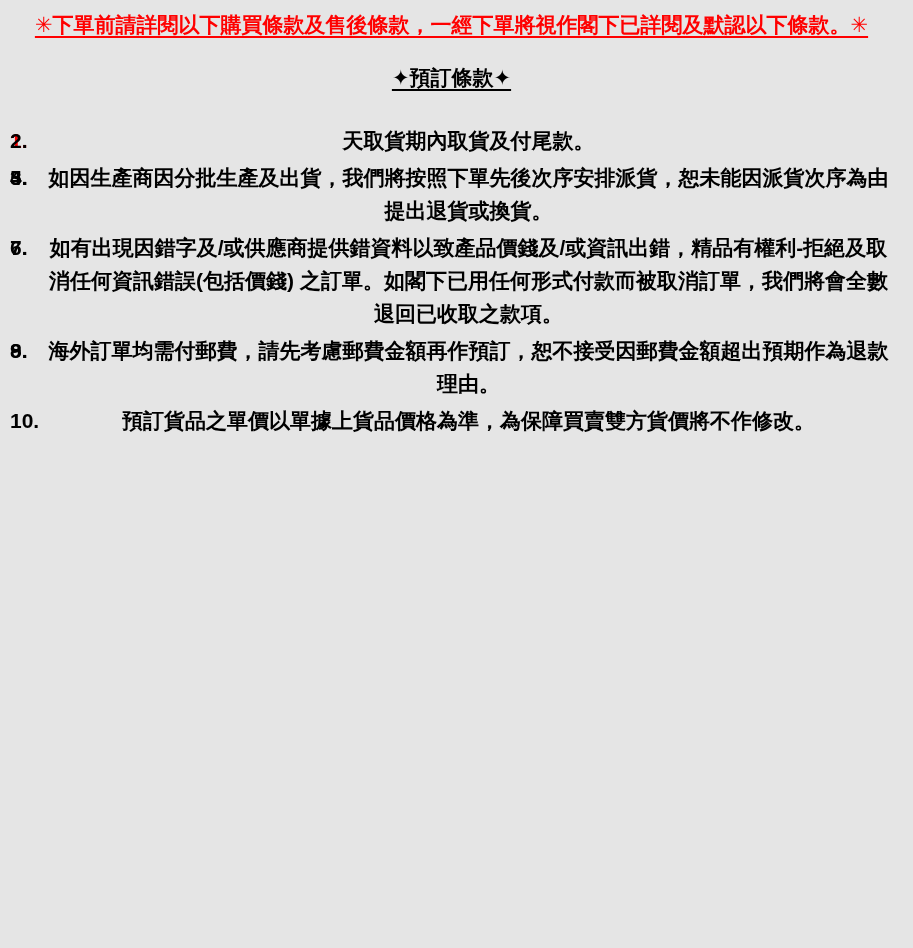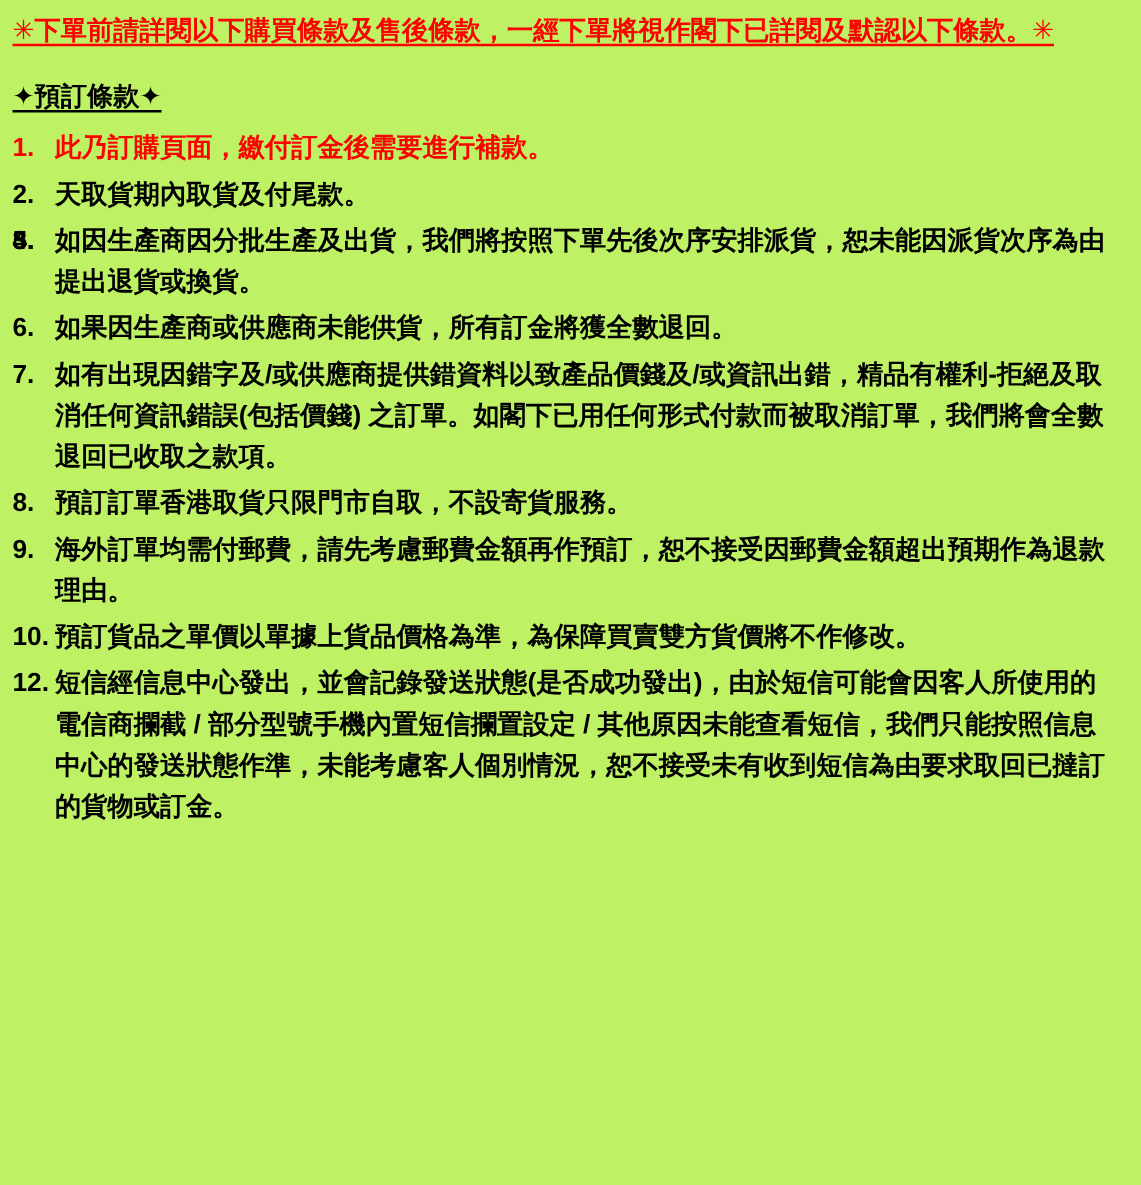--- a/index.html
+++ b/index.html
@@ -5,39 +5,40 @@
   html, body {
     margin: 0;
     padding: 0;
     background: #ffffff;
   }
   .page {
     width: 913px;
     height: 948px;
     box-sizing: border-box;
     padding: 8px 20px 16px 10px;
-    background: #bef264;
+    background: #e5e5e5;
     font-family: "Liberation Sans", "DejaVu Sans", sans-serif;
     font-weight: bold;
     color: #000000;
     font-size: 21px;
     line-height: 33px;
     overflow: hidden;
+    text-align: center;
   }
   .warning-heading {
     margin: 0 0 20px 0;
     font-size: 21px;
     line-height: 33px;
     font-weight: bold;
     color: #ff0000;
     text-decoration: underline;
     text-underline-offset: 4px;
   }
   .section-title {
-    margin: 0 0 8px 0;
+    margin: 0 0 30px 0;
     font-size: 21px;
     line-height: 33px;
     font-weight: bold;
     color: #000000;
     text-decoration: underline;
     text-underline-offset: 4px;
   }
   .terms-list {
     margin: 0;
     padding: 0;
@@ -64,25 +65,24 @@
 </style>
 </head>
 <body>
 
 <div class="page">
   <h1 class="warning-heading">✳下單前請詳閱以下購買條款及售後條款，一經下單將視作閣下已詳閱及默認以下條款。✳</h1>
 
   <h2 class="section-title">✦預訂條款✦</h2>
 
   <ol class="terms-list" id="terms-list">
-      <li><span class="num num-red">1.</span><span class="seg-red">此乃訂購頁面，繳付訂金後需要進行補款。</span></li>
+      <li><span class="num num-red">1.</span></li>
       <li><span class="num">2.</span><span class="seg-normal">天取貨期內取貨及付尾款。</span></li>
       <li><span class="num">3.</span></li>
       <li><span class="num">4.</span></li>
       <li><span class="num">5.</span><span class="seg-normal">如因生產商因分批生產及出貨，我們將按照下單先後次序安排派貨，恕未能因派貨次序為由提出退貨或換貨。</span></li>
-      <li><span class="num">6.</span><span class="seg-normal">如果因生產商或供應商未能供貨，所有訂金將獲全數退回。</span></li>
+      <li><span class="num">6.</span></li>
       <li><span class="num">7.</span><span class="seg-normal">如有出現因錯字及/或供應商提供錯資料以致產品價錢及/或資訊出錯，精品有權利-拒絕及取消任何資訊錯誤(包括價錢) 之訂單。如閣下已用任何形式付款而被取消訂單，我們將會全數退回已收取之款項。</span></li>
-      <li><span class="num">8.</span><span class="seg-normal">預訂訂單香港取貨只限門市自取，不設寄貨服務。</span></li>
+      <li><span class="num">8.</span></li>
       <li><span class="num">9.</span><span class="seg-normal">海外訂單均需付郵費，請先考慮郵費金額再作預訂，恕不接受因郵費金額超出預期作為退款理由。</span></li>
       <li><span class="num">10.</span><span class="seg-normal">預訂貨品之單價以單據上貨品價格為準，為保障買賣雙方貨價將不作修改。</span></li>
-      <li><span class="num">12.</span><span class="seg-normal">短信經信息中心發出，並會記錄發送狀態(是否成功發出)，由於短信可能會因客人所使用的電信商攔截 / 部分型號手機內置短信攔置設定 / 其他原因未能查看短信，我們只能按照信息中心的發送狀態作準，未能考慮客人個別情況，恕不接受未有收到短信為由要求取回已撻訂的貨物或訂金。</span></li>
     </ol>
 </div>
 
 </body></html>

